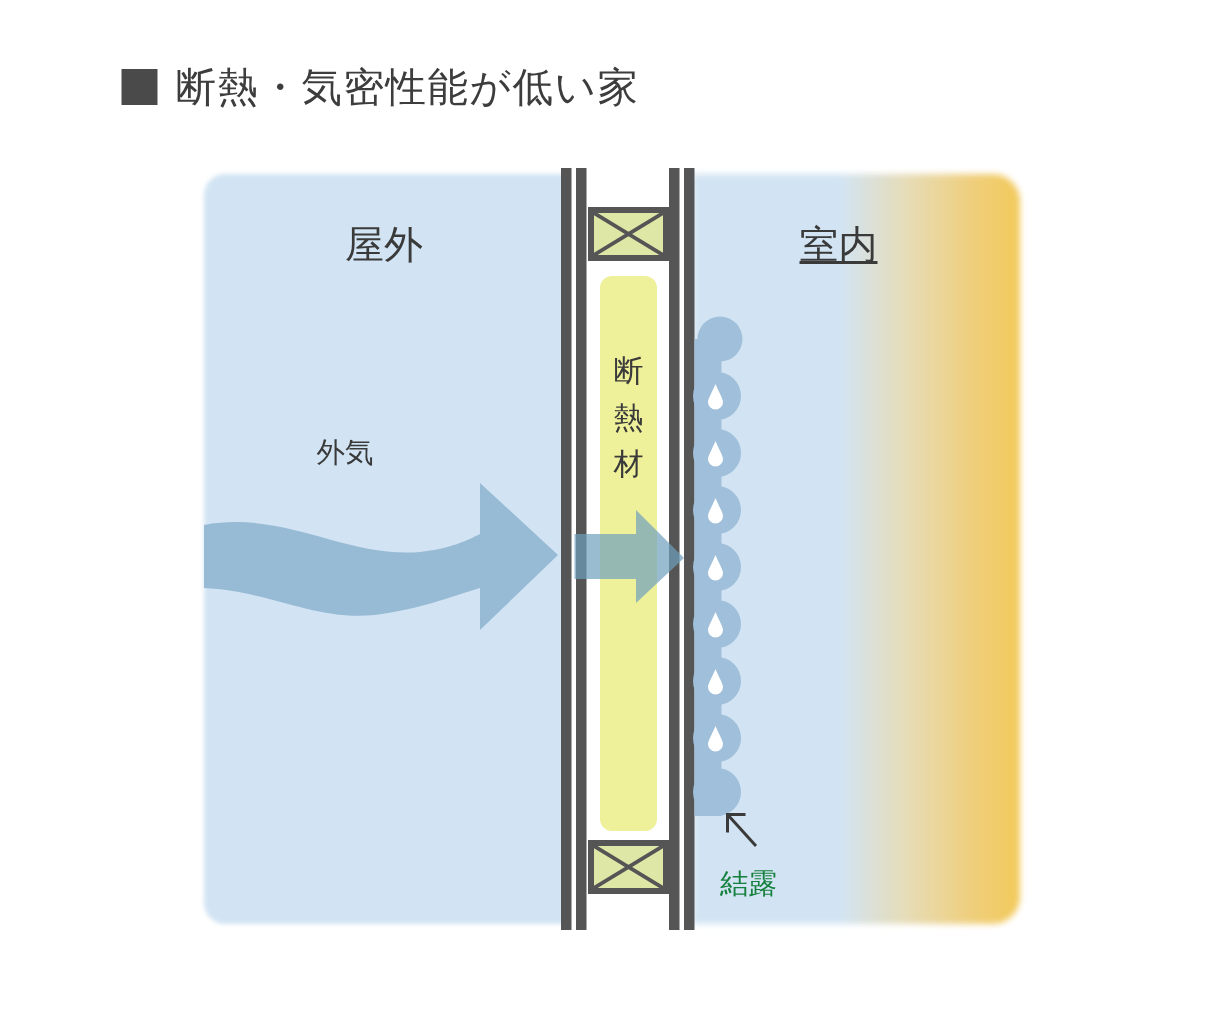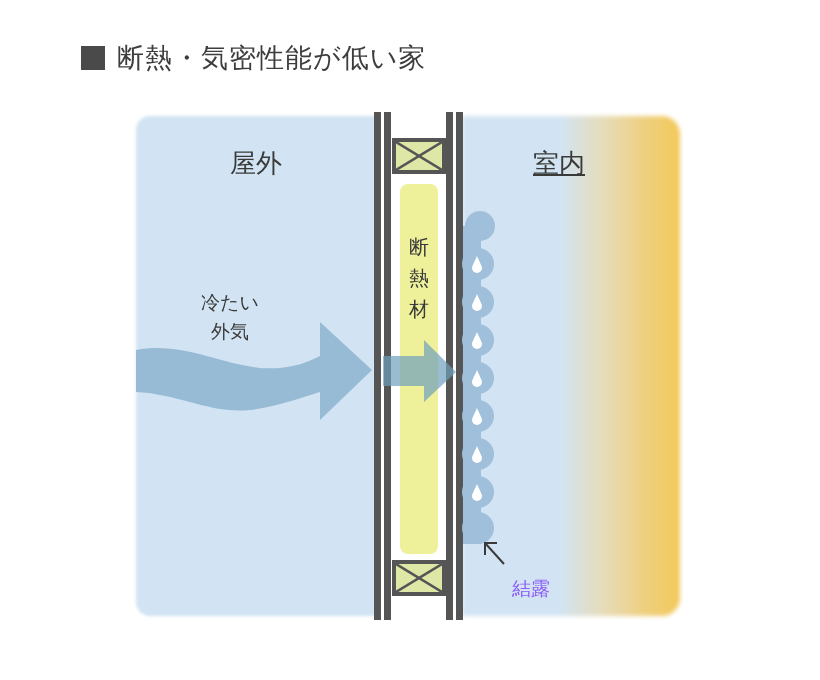--- a/index.html
+++ b/index.html
@@ -19,21 +19,21 @@
   .cavity-bg { position: absolute; left: 383px; top: 112px; width: 70px; height: 508px; background: #ffffff; }
   .block { position: absolute; left: 392px; width: 54px; height: 36px; background: #dfe7a7;
      border: 4px solid #555555; box-sizing: border-box; }
   .block svg { display: block; }
   .insulation { position: absolute; left: 400px; top: 184px; width: 38px; height: 370px;
      background: #eef19a; border-radius: 8px; }
   .insul-text { position: absolute; left: 400px; top: 232px; width: 38px; font-size: 20px;
      text-align: center; line-height: 31px; color: #3a3a3a; }
   .air-text { position: absolute; left: 170px; top: 288px; width: 120px; text-align: center;
      font-size: 19px; line-height: 29px; color: #3a3a3a; }
-  .dew-text { position: absolute; left: 512px; top: 576px; font-size: 19px; color: #8b5cf6; }
+  .dew-text { position: absolute; left: 480px; top: 576px; font-size: 19px; color: #15803d; }
   svg.overlay { position: absolute; left: 0; top: 0; }
 </style>
 </head>
 <body>
 
 <div class="title">
   <div class="title-square"></div>
   <span class="title-text">断熱・気密性能が低い家</span>
 </div>
 
@@ -97,17 +97,16 @@
     <path d="M477,446 C474,453 472,456 472,458 A5,5 0 0 0 482,458 C482,456 480,453 477,446 Z"></path>
     <path d="M477,484 C474,491 472,494 472,496 A5,5 0 0 0 482,496 C482,494 480,491 477,484 Z"></path>
   </g>
   <g stroke="#3a3a3a" stroke-width="2" fill="none">
     <line x1="485" y1="543" x2="504" y2="564"></line>
     <polyline points="485,555 485,543 497,543"></polyline>
   </g>
 </svg>
 
 <div class="air-text">
-  <div>冷たい</div>
   <div>外気</div>
 </div>
 
 <div class="dew-text">結露</div>
 
 </body></html>

